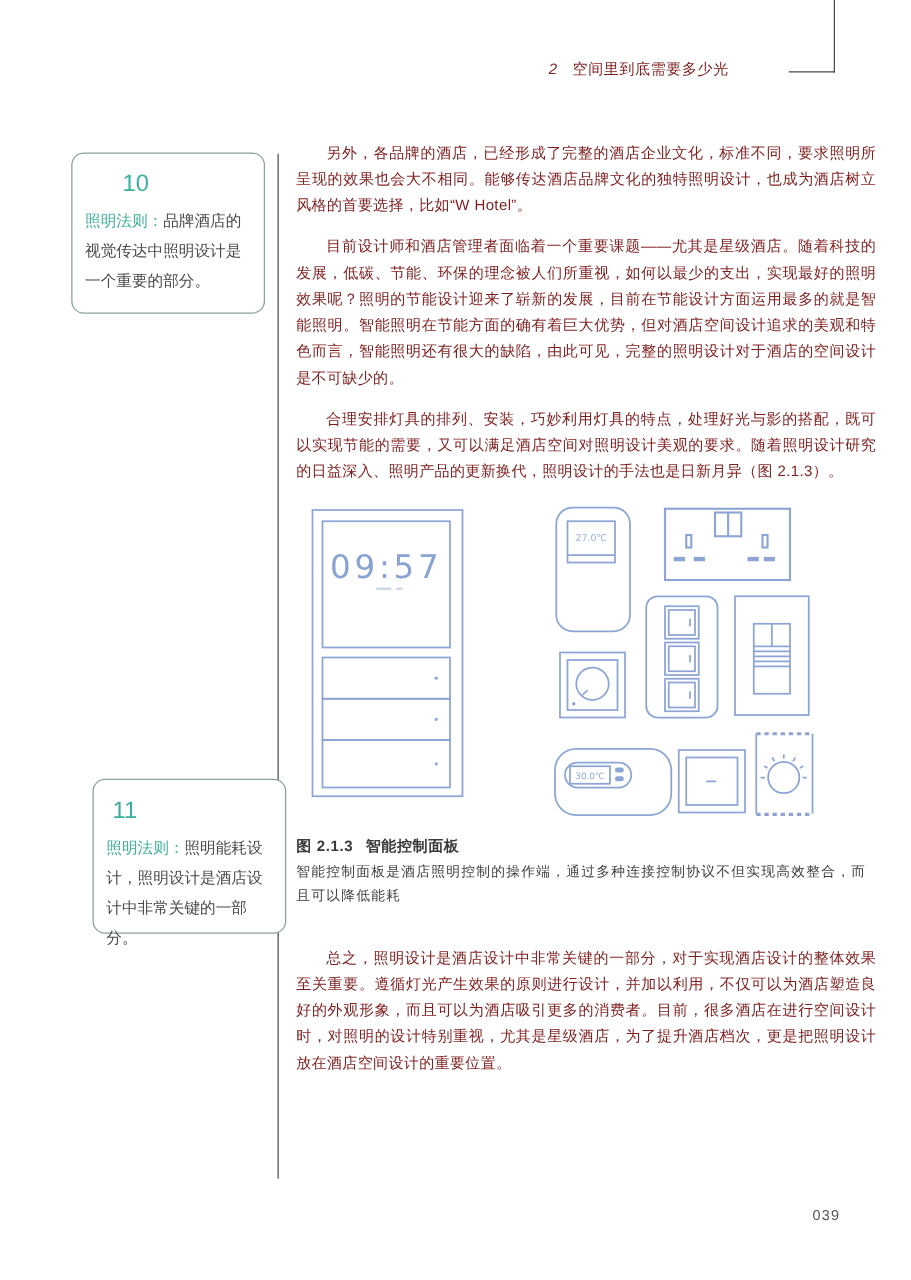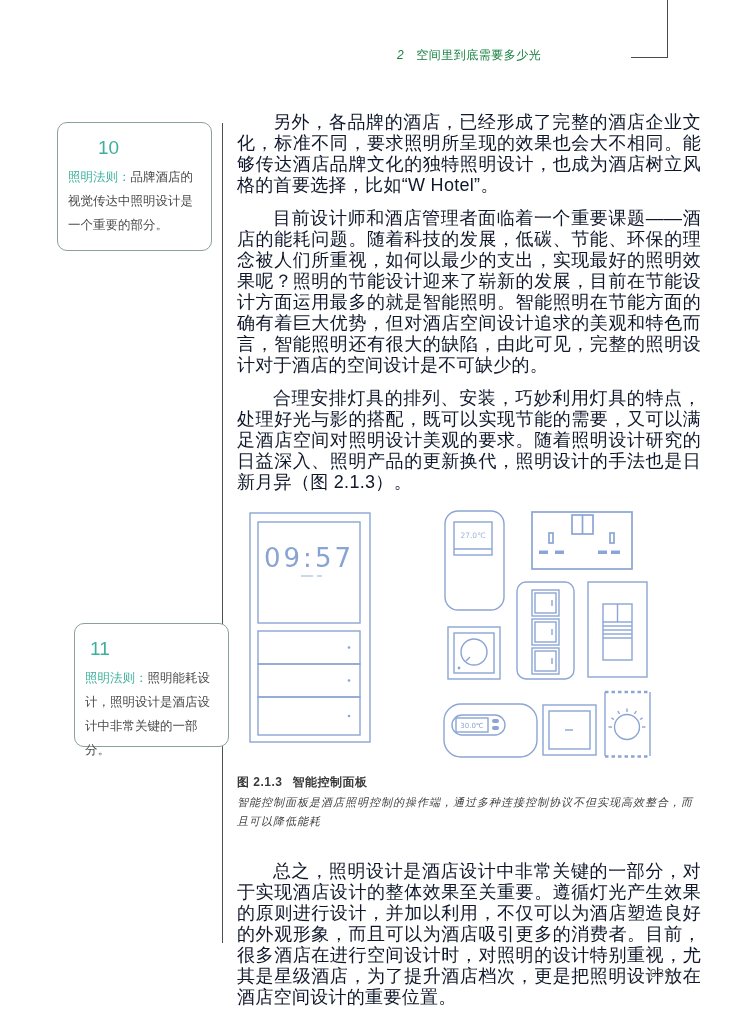--- a/index.html
+++ b/index.html
@@ -4,21 +4,21 @@
 <style>
   html,body { margin:0; padding:0; background:#ffffff; }
   .page {
     position:relative; width:729px; height:1024px; background:#ffffff;
     font-family:"Liberation Sans", sans-serif; overflow:hidden;
   }
 
   
   .chapter-header {
     position:absolute; top:47px; left:397px; width:228px;
-    text-align:left; font-size:12px; color:#15803d; letter-spacing:0.5px;
+    text-align:center; font-size:12px; color:#7f1d1d; letter-spacing:0.5px;
   }
   .chapter-num { font-style:italic; margin-right:12px; }
   .header-bracket {
     position:absolute; top:0; left:631px; width:36px; height:57px;
     border-right:1.6px solid #4a4a4a; border-bottom:1.6px solid #4a4a4a;
   }
 
   
   .divider {
     position:absolute; left:222px; top:123px; height:820px; width:0;
@@ -35,35 +35,35 @@
   .rule-box-11 { top:623px; height:124px;margin-left:17px; }
   .rule-number { margin:0 0 6px; font-size:19px; color:#3cb09c; }
   .rule-box-10 .rule-number { padding-left:30px; }
   .rule-box-11 .rule-number { padding-left:5px; }
   .rule-text { margin:0; font-size:12.5px; line-height:24px; color:#4a4a4a; }
   .rule-label { color:#3cb09c; }
 
   
   .content { position:absolute; left:237px; top:112px; width:464px; }
   .body-para {
-    margin:0 0 12px; font-size:18px; line-height:21px; color:#0f172a;
+    margin:0 0 12px; font-size:12px; line-height:21px; color:#7f1d1d;
     text-indent:2em; text-align:justify; letter-spacing:0.3px;
   }
   .body-para.pre-figure { margin-bottom:12px; }
 
   .figure-svg { display:block; margin:3px 0 0 2px; }
 
   .figure-caption {
     margin:7px 0 0; font-size:12px; font-weight:bold; color:#3a3a3a;
     letter-spacing:0.5px;
   }
   .figure-caption .cap-title { margin-left:10px; }
   .figure-annotation {
     margin:2px 0 30px; font-size:11px; line-height:19px; color:#3f3f3f;
-    font-style:italic; font-family:"DejaVu Serif", serif; letter-spacing:1px;
+    font-family:"DejaVu Serif", serif; letter-spacing:1px;
   }
   .closing { margin-bottom:0; }
 
   .page-number {
     position:absolute; left:650px; top:967px;
     font-size:11.5px; color:#565656; letter-spacing:1px;
   }
 
   svg text { font-family:"DejaVu Sans", "Liberation Sans", sans-serif; }
 </style>
@@ -85,21 +85,21 @@
       <p class="rule-text"><span class="rule-label">照明法则：</span><span>品牌酒店的视觉传达中照明设计是一个重要的部分。</span></p>
     </div>
     <div class="rule-box rule-box-11">
       <div class="rule-number">11</div>
       <p class="rule-text"><span class="rule-label">照明法则：</span><span>照明能耗设计，照明设计是酒店设计中非常关键的一部分。</span></p>
     </div>
   </aside>
 
   <main class="content">
     <p class="body-para">另外，各品牌的酒店，已经形成了完整的酒店企业文化，标准不同，要求照明所呈现的效果也会大不相同。能够传达酒店品牌文化的独特照明设计，也成为酒店树立风格的首要选择，比如“W Hotel”。</p>
-    <p class="body-para">目前设计师和酒店管理者面临着一个重要课题——酒店的能耗问题。随着科技的发展，低碳、节能、环保的理念被人们所重视，如何以最少的支出，实现最好的照明效果呢？照明的节能设计迎来了崭新的发展，目前在节能设计方面运用最多的就是智能照明。智能照明在节能方面的确有着巨大优势，但对酒店空间设计追求的美观和特色而言，智能照明还有很大的缺陷，由此可见，完整的照明设计对于酒店的空间设计是不可缺少的。</p>
+    <p class="body-para">目前设计师和酒店管理者面临着一个重要课题——尤其是星级酒店。随着科技的发展，低碳、节能、环保的理念被人们所重视，如何以最少的支出，实现最好的照明效果呢？照明的节能设计迎来了崭新的发展，目前在节能设计方面运用最多的就是智能照明。智能照明在节能方面的确有着巨大优势，但对酒店空间设计追求的美观和特色而言，智能照明还有很大的缺陷，由此可见，完整的照明设计对于酒店的空间设计是不可缺少的。</p>
     <p class="body-para pre-figure">合理安排灯具的排列、安装，巧妙利用灯具的特点，处理好光与影的搭配，既可以实现节能的需要，又可以满足酒店空间对照明设计美观的要求。随着照明设计研究的日益深入、照明产品的更新换代，照明设计的手法也是日新月异（图 2.1.3）。</p>
 
     <svg class="figure-svg" width="460" height="262" viewBox="0 0 460 262">
       <g stroke="#8ca5d5" fill="none" stroke-width="1.4">
 
         <g>
           <rect x="11" y="8" width="120" height="229"></rect>
           <rect x="19" y="17" width="102" height="101"></rect>
           <text x="70" y="62" text-anchor="middle" font-size="26" letter-spacing="3" fill="#89a3d3" stroke="none">09:57</text>
           <rect x="62" y="70" width="12" height="2" fill="#ccd7ec" stroke="none"></rect>

